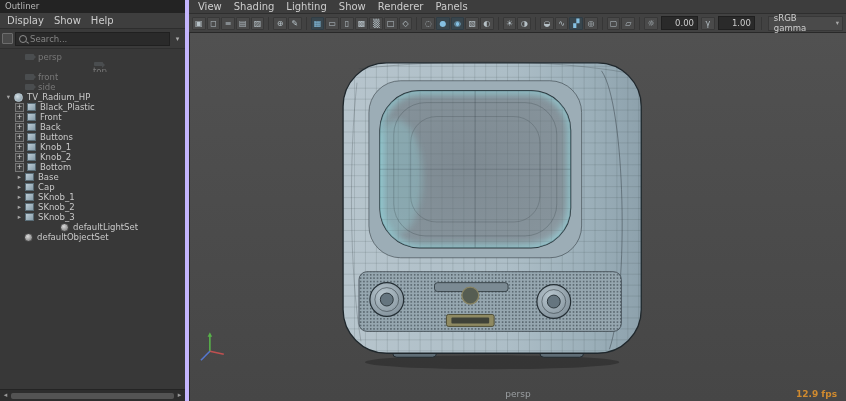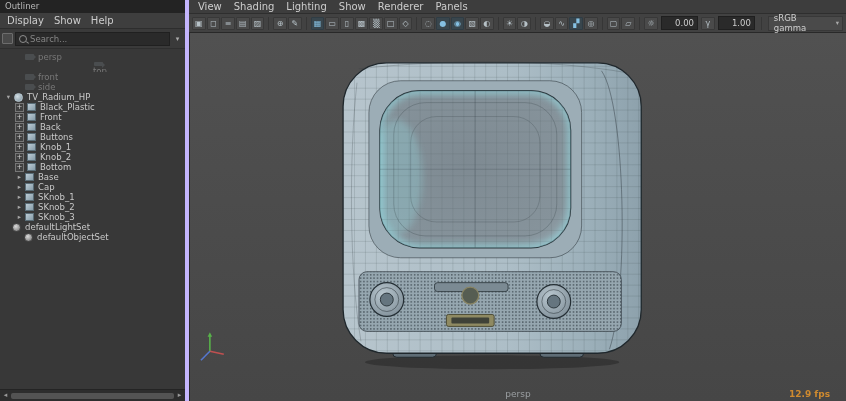--- a/index.html
+++ b/index.html
@@ -41,21 +41,21 @@
   .vp-toolbar{height:18px;background:#424242;display:flex;align-items:center;gap:1px;padding:0 3px;border-bottom:1px solid #292929;}
   .tbtn{width:14px;height:13px;display:flex;align-items:center;justify-content:center;font-size:8px;color:#b6c1c7;background:#4a4a4a;border:1px solid #383838;border-radius:1px;box-sizing:border-box;cursor:default;}
   .tbtn.active{color:#85c0e2;background:#39464d;border-color:#2f3c44;}
   .tsep{width:0;height:13px;border-left:1px solid #363636;margin:0 3px;}
   .tfield{width:30px;height:12px;line-height:12px;background:#2a2a2a;border:1px solid #1f1f1f;color:#cccccc;font-size:8.5px;text-align:right;padding:0 3px;margin:0 2px;}
   .tselect{height:13px;background:#4a4a4a;border:1px solid #383838;color:#cfcfcf;font-size:8.5px;display:flex;align-items:center;gap:6px;padding:0 3px 0 5px;margin-left:2px;}
   .tselect .dd{font-size:6.5px;color:#aaa;}
   .vp-canvas{flex:1;position:relative;background:linear-gradient(#515151,#464646);overflow:hidden;border-left:1px solid #2a2a2a;}
   .tv-scene{position:absolute;inset:0;width:100%;height:100%;}
   .vp-camera-label{position:absolute;left:0;right:0;bottom:2px;text-align:center;color:#9b9fa2;font-size:9px;}
-  .vp-fps{position:absolute;right:16px;bottom:2px;color:#cf8a2f;font-size:9px;font-weight:bold;}
+  .vp-fps{position:absolute;right:9px;bottom:2px;color:#cf8a2f;font-size:9px;font-weight:bold;}
 </style>
 </head>
 <body>
 
 <div class="app">
 
   <aside class="outliner">
     <div class="outliner-titlebar">Outliner</div>
 
     <div class="outliner-menubar">
@@ -153,21 +153,21 @@
         <div class="orow" style="padding-left: 15px;">
           <span class="expander">▸</span>
           <span class="oicon mesh-icon"></span>
           <span class="olabel">SKnob_2</span>
         </div>
         <div class="orow" style="padding-left: 15px;">
           <span class="expander">▸</span>
           <span class="oicon mesh-icon"></span>
           <span class="olabel">SKnob_3</span>
         </div>
-        <div class="orow" style="padding-left: 2px;">
+        <div class="orow" style="padding-left: 15px; margin-left: 35px;">
           <span class="expander"></span>
           <span class="oicon set-icon"></span>
           <span class="olabel">defaultLightSet</span>
         </div>
         <div class="orow" style="padding-left: 14px; text-align: right;">
           <span class="expander"></span>
           <span class="oicon set-icon"></span>
           <span class="olabel">defaultObjectSet</span>
         </div>
       </div>

